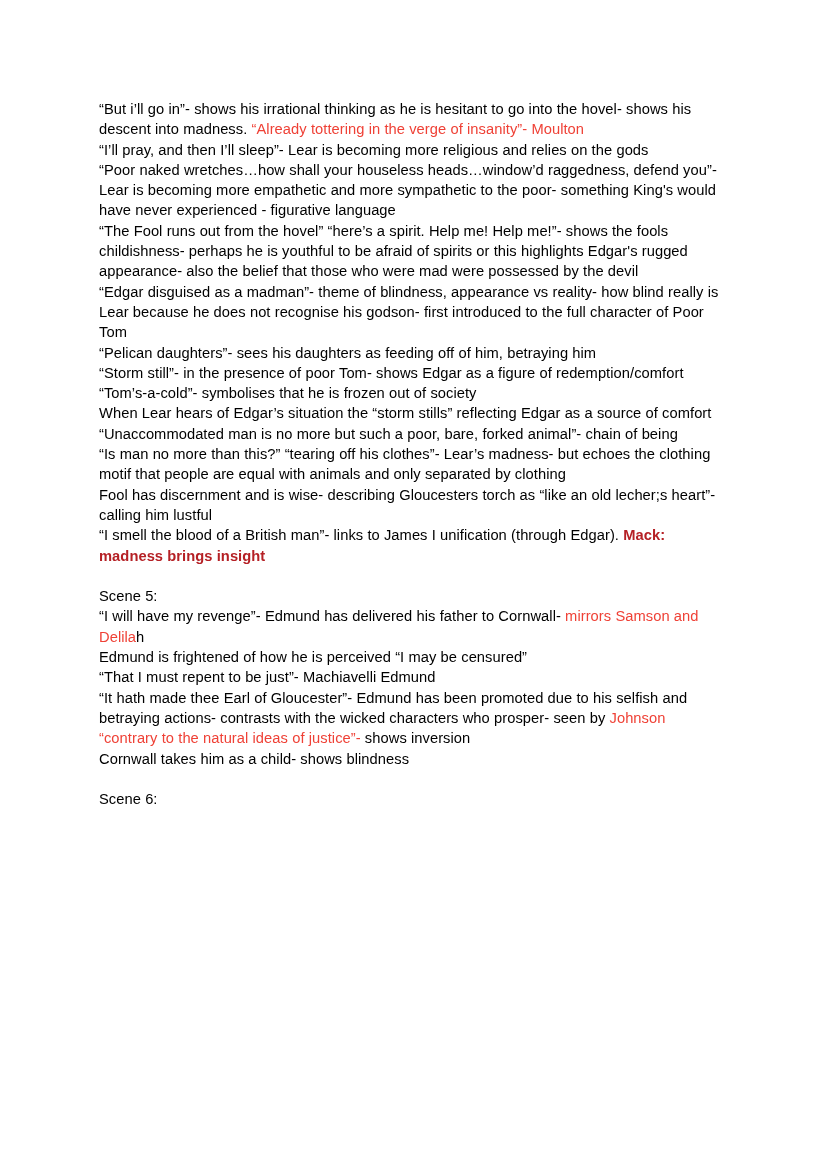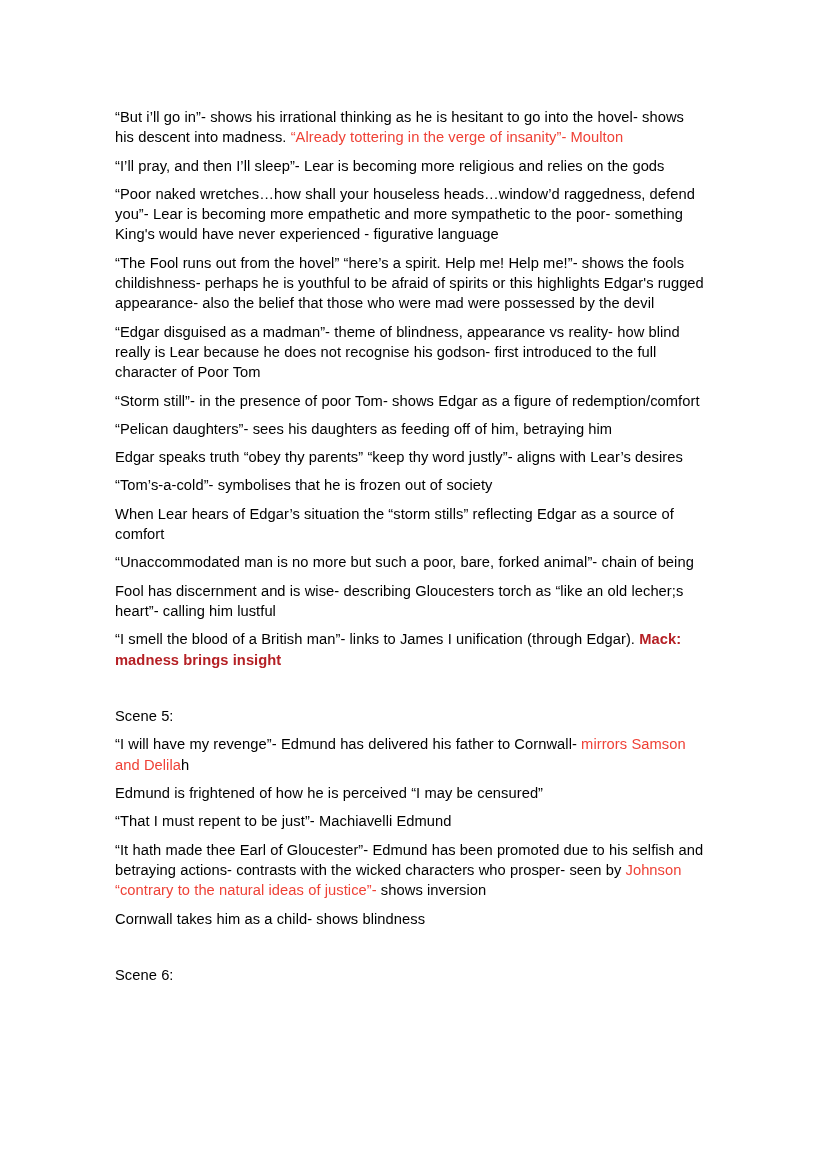--- a/index.html
+++ b/index.html
@@ -27,21 +27,21 @@
     left: 99px;
     top: 99px;
     width: 624px;
     font-size: 14.7px;
     line-height: 20.3px;
     text-align: left;
     letter-spacing: 0.004em;
     word-spacing: 0.004em;
   }
   .para {
-    margin: 8px;
+    margin: 0;
     padding: 0;
     text-indent: 0;
   }
   .blank {
     display: block;
     height: 20.3px;
     line-height: 20.3px;
   }
   .b {
     font-weight: normal;
@@ -59,26 +59,26 @@
 <body>
 
 <div id="page">
   <div id="doc-body">
       <div class="para">
         <p class="para"><span>“But i’ll go in”- shows his irrational thinking as he is hesitant to go into the hovel- shows his descent into madness. </span><span class="red">“Already tottering in the verge of insanity”- Moulton</span></p>
         <p class="para"><span>“I’ll pray, and then I’ll sleep”- Lear is becoming more religious and relies on the gods</span></p>
         <p class="para"><span class="b">“Poor naked wretches…how shall your houseless heads…window’d raggedness, defend you”- Lear is becoming more empathetic and more sympathetic to the poor- something King's would have never experienced - figurative language</span></p>
         <p class="para"><span class="b">“The Fool runs out from the hovel” “here’s a spirit. Help me! Help me!”- shows the fools childishness- perhaps he is youthful to be afraid of spirits or this highlights Edgar's rugged appearance- also the belief that those who were mad were possessed by the devil</span></p>
         <p class="para"><span class="b">“Edgar disguised as a madman”- theme of blindness, appearance vs reality- how blind really is Lear because he does not recognise his godson- first introduced to the full character of Poor Tom</span></p>
+        <p class="para"><span>“Pelican daughters”- sees his daughters as feeding off of him, betraying him</span></p>
         <p class="para"><span>“Storm still”- in the presence of poor Tom- shows Edgar as a figure of redemption/comfort</span></p>
-        <p class="para"><span>“Pelican daughters”- sees his daughters as feeding off of him, betraying him</span></p>
-        <p class="para"><span>Edgar speaks truth “obey thy parents” “keep thy word justly”- aligns with Lear’s desires</span></p>
         <p class="para"><span class="b">“Tom’s-a-cold”- symbolises that he is frozen out of society</span></p>
         <p class="para"><span>When Lear hears of Edgar’s situation the “storm stills” reflecting Edgar as a source of comfort</span></p>
         <p class="para"><span>“Unaccommodated man is no more but such a poor, bare, forked animal”- chain of being</span></p>
+        <p class="para"><span>“Is man no more than this?” “tearing off his clothes”- Lear’s madness- but echoes the clothing motif that people are equal with animals and only separated by clothing</span></p>
         <p class="para"><span>Fool has discernment and is wise- describing Gloucesters torch as “like an old lecher;s heart”- calling him lustful</span></p>
         <p class="para"><span>“I smell the blood of a British man”- links to James I unification (through Edgar). </span><span class="darkred">Mack: madness brings insight</span></p>
       </div>
       <div class="para">
         <p class="para blank">&nbsp;</p>
       </div>
       <div class="para">
         <p class="para"><span>Scene 5:</span></p>
         <p class="para"><span>“I will have my revenge”- Edmund has delivered his father to Cornwall- </span><span class="red">mirrors Samson and Delila</span><span>h</span></p>
         <p class="para"><span>Edmund is frightened of how he is perceived “I may be censured”</span></p>

